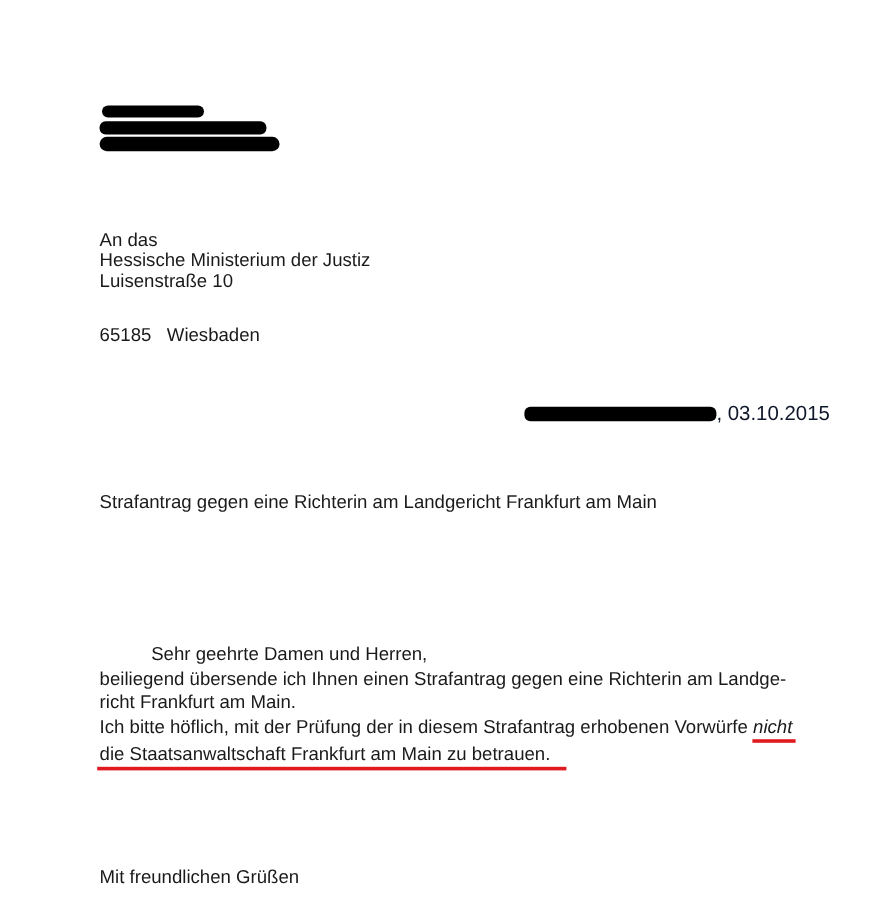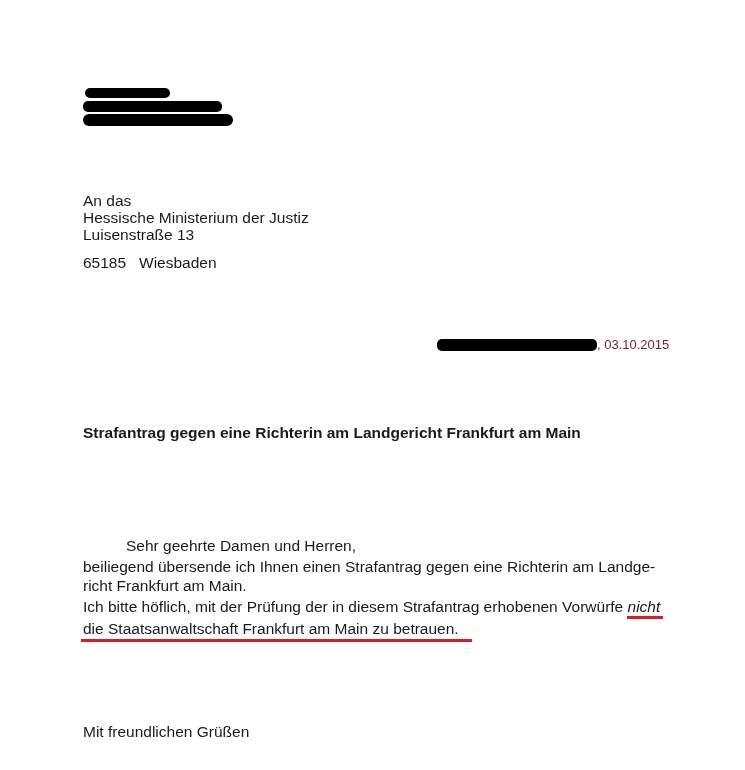--- a/index.html
+++ b/index.html
@@ -25,48 +25,48 @@
   .redaction {
     position: absolute;
     background: #000000;
   }
   .bar1 { left: 85px; top: 88px;  width: 85px;  height: 10px; border-radius: 5px; }
   .bar2 { left: 83px; top: 101px; width: 139px; height: 11px; border-radius: 5px; }
   .bar3 { left: 83px; top: 114px; width: 150px; height: 12px; border-radius: 6px; }
 
   .recipient { left: 83px; top: 192px; line-height: 17px; }
   .recipient .line { white-space: pre; }
-  .recipient .line-zip { margin-top: 11px; }
+  .recipient .line-zip { margin-top: 28px; }
 
   .dateline {
     position: absolute;
     left: 437px;
     top: 337px;
     height: 16px;
     display: flex;
     align-items: center;
   }
   .date-bar {
     display: inline-block;
     width: 160px;
     height: 12px;
     background: #000000;
     border-radius: 5px;
   }
   .date-text {
-    font-size: 13px;
+    font-size: 17px;
     line-height: 16px;
-    color: #7f1d1d;
+    color: #0f172a;
     white-space: pre;
   }
 
   .subject {
     left: 83px;
-    top: 423px;
-    font-weight: bold;
+    top: 409px;
+    font-weight: normal;
   }
 
   .salutation { left: 83px; top: 536px; margin-left: 43px; }
   .para1 { left: 83px; top: 544px; white-space: pre-wrap; margin-top: 13px; }
   .request { left: 83px; top: 597px; }
   .emphasis {
     display: inline-block;
     font-style: italic;
     border-bottom: 3px solid #df1b20;
     padding: 0 3px 1px 1px;
@@ -89,21 +89,21 @@
 
 <div class="page">
 
   <div class="redaction bar1"></div>
   <div class="redaction bar2"></div>
   <div class="redaction bar3"></div>
 
   <div class="txt recipient">
     <div class="line">An das</div>
     <div class="line">Hessische Ministerium der Justiz</div>
-    <div class="line">Luisenstraße 13</div>
+    <div class="line">Luisenstraße 10</div>
     <div class="line line-zip">65185   Wiesbaden</div>
   </div>
 
   <div class="dateline">
     <span class="date-bar"></span>
       <span class="date-text">, 03.10.2015</span>
   </div>
 
   <div class="txt subject">Strafantrag gegen eine Richterin am Landgericht Frankfurt am Main</div>
 

